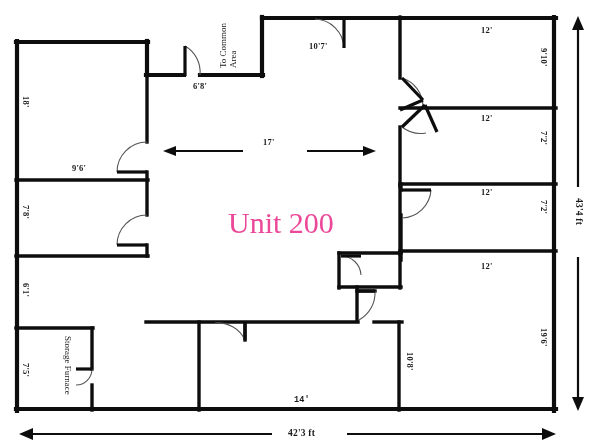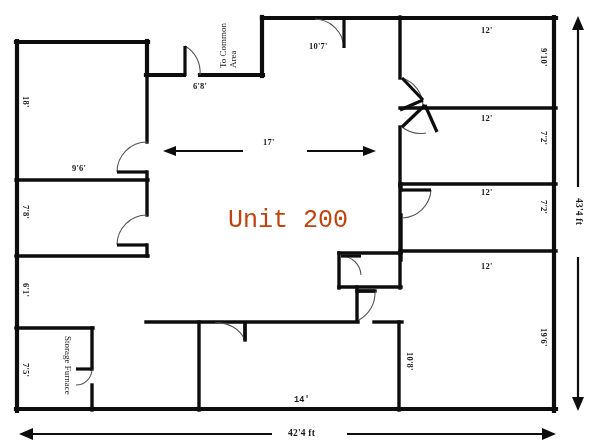--- a/index.html
+++ b/index.html
@@ -38,24 +38,24 @@
     white-space: nowrap;
     line-height: 1;
   }
   .lbl.rot {
     transform-origin: 0 0;
     transform: rotate(90deg);
   }
   .lbl.dimbig { font-size: 9.5px; }
   .unit-title {
     position: absolute;
-    color: #c2410c;
-    font-family: Liberation Mono, monospace;
+    color: #ec4899;
+    font-family: Liberation Serif, serif;
     font-weight: normal;
-    font-size: 25px;
+    font-size: 30px;
     white-space: nowrap;
     line-height: 1;
   }
   .room-name {
     position: absolute;
     color: #1a1a1a;
     font-family: "Liberation Serif", "DejaVu Serif", serif;
     font-weight: normal;
     font-size: 9px;
     white-space: nowrap;
@@ -256,17 +256,17 @@
   <div class="lbl rot" style="left:548px; top:200px;">7'2'</div>
 
   <div class="lbl" style="left:481px; top:262px;">12'</div>
 
   <div class="lbl rot" style="left:548px; top:328px;">19'6'</div>
 
   <div class="lbl" style="left:294px; top:396px;font-family:Liberation Mono, monospace;">14'</div>
 
   <div class="lbl rot" style="left:414px; top:352px;">10'8'</div>
 
-  <div class="lbl dimbig" style="left:288px; top:429px;">42'4 ft</div>
+  <div class="lbl dimbig" style="left:288px; top:429px;">42'3 ft</div>
 
   <div class="lbl dimbig rot" style="left:583px; top:198px;">43'4 ft</div>
 
 </div>
 
 </body></html>

